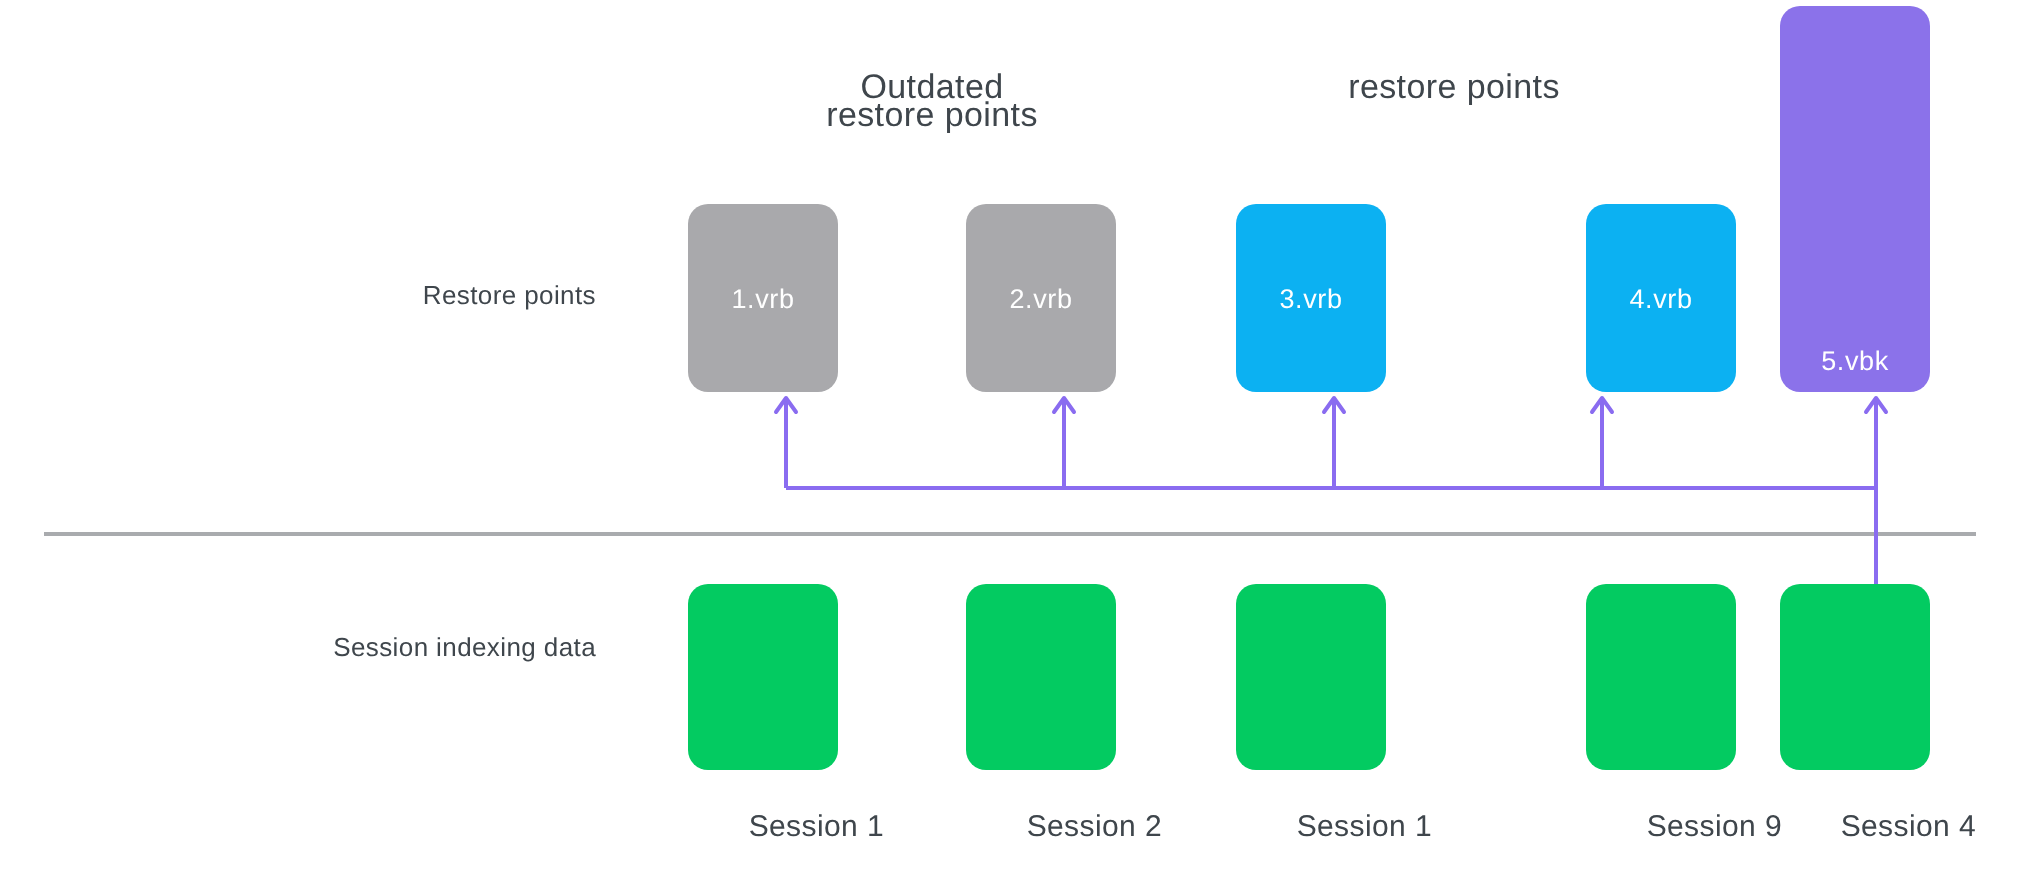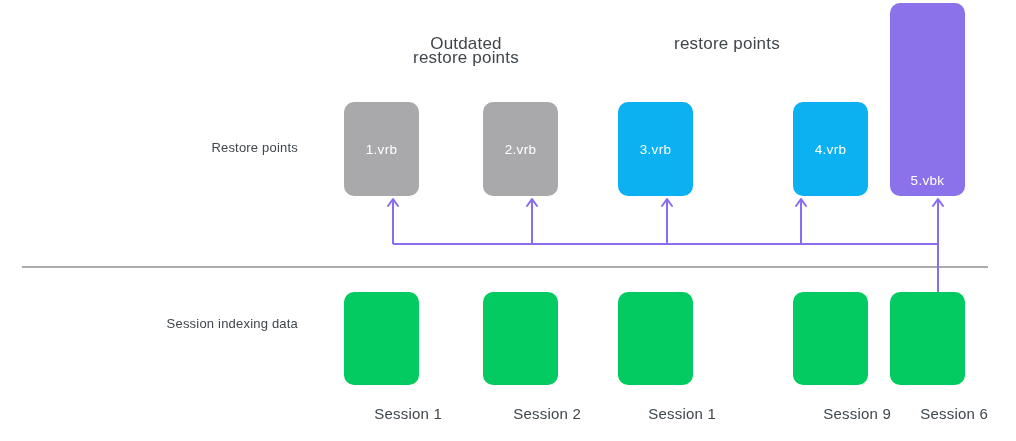--- a/index.html
+++ b/index.html
@@ -159,15 +159,15 @@
   <div class="box session-box rp-1"></div>
   <div class="box session-box rp-2"></div>
   <div class="box session-box rp-3"></div>
   <div class="box session-box rp-4"></div>
   <div class="box session-box rp-5"></div>
 
   <div class="session-label rp-1">Session 1</div>
   <div class="session-label rp-2">Session 2</div>
   <div class="session-label rp-3">Session 1</div>
   <div class="session-label rp-4">Session 9</div>
-  <div class="session-label rp-5">Session 6</div>
+  <div class="session-label rp-5">Session 4</div>
 
 </div>
 
 </body></html>

